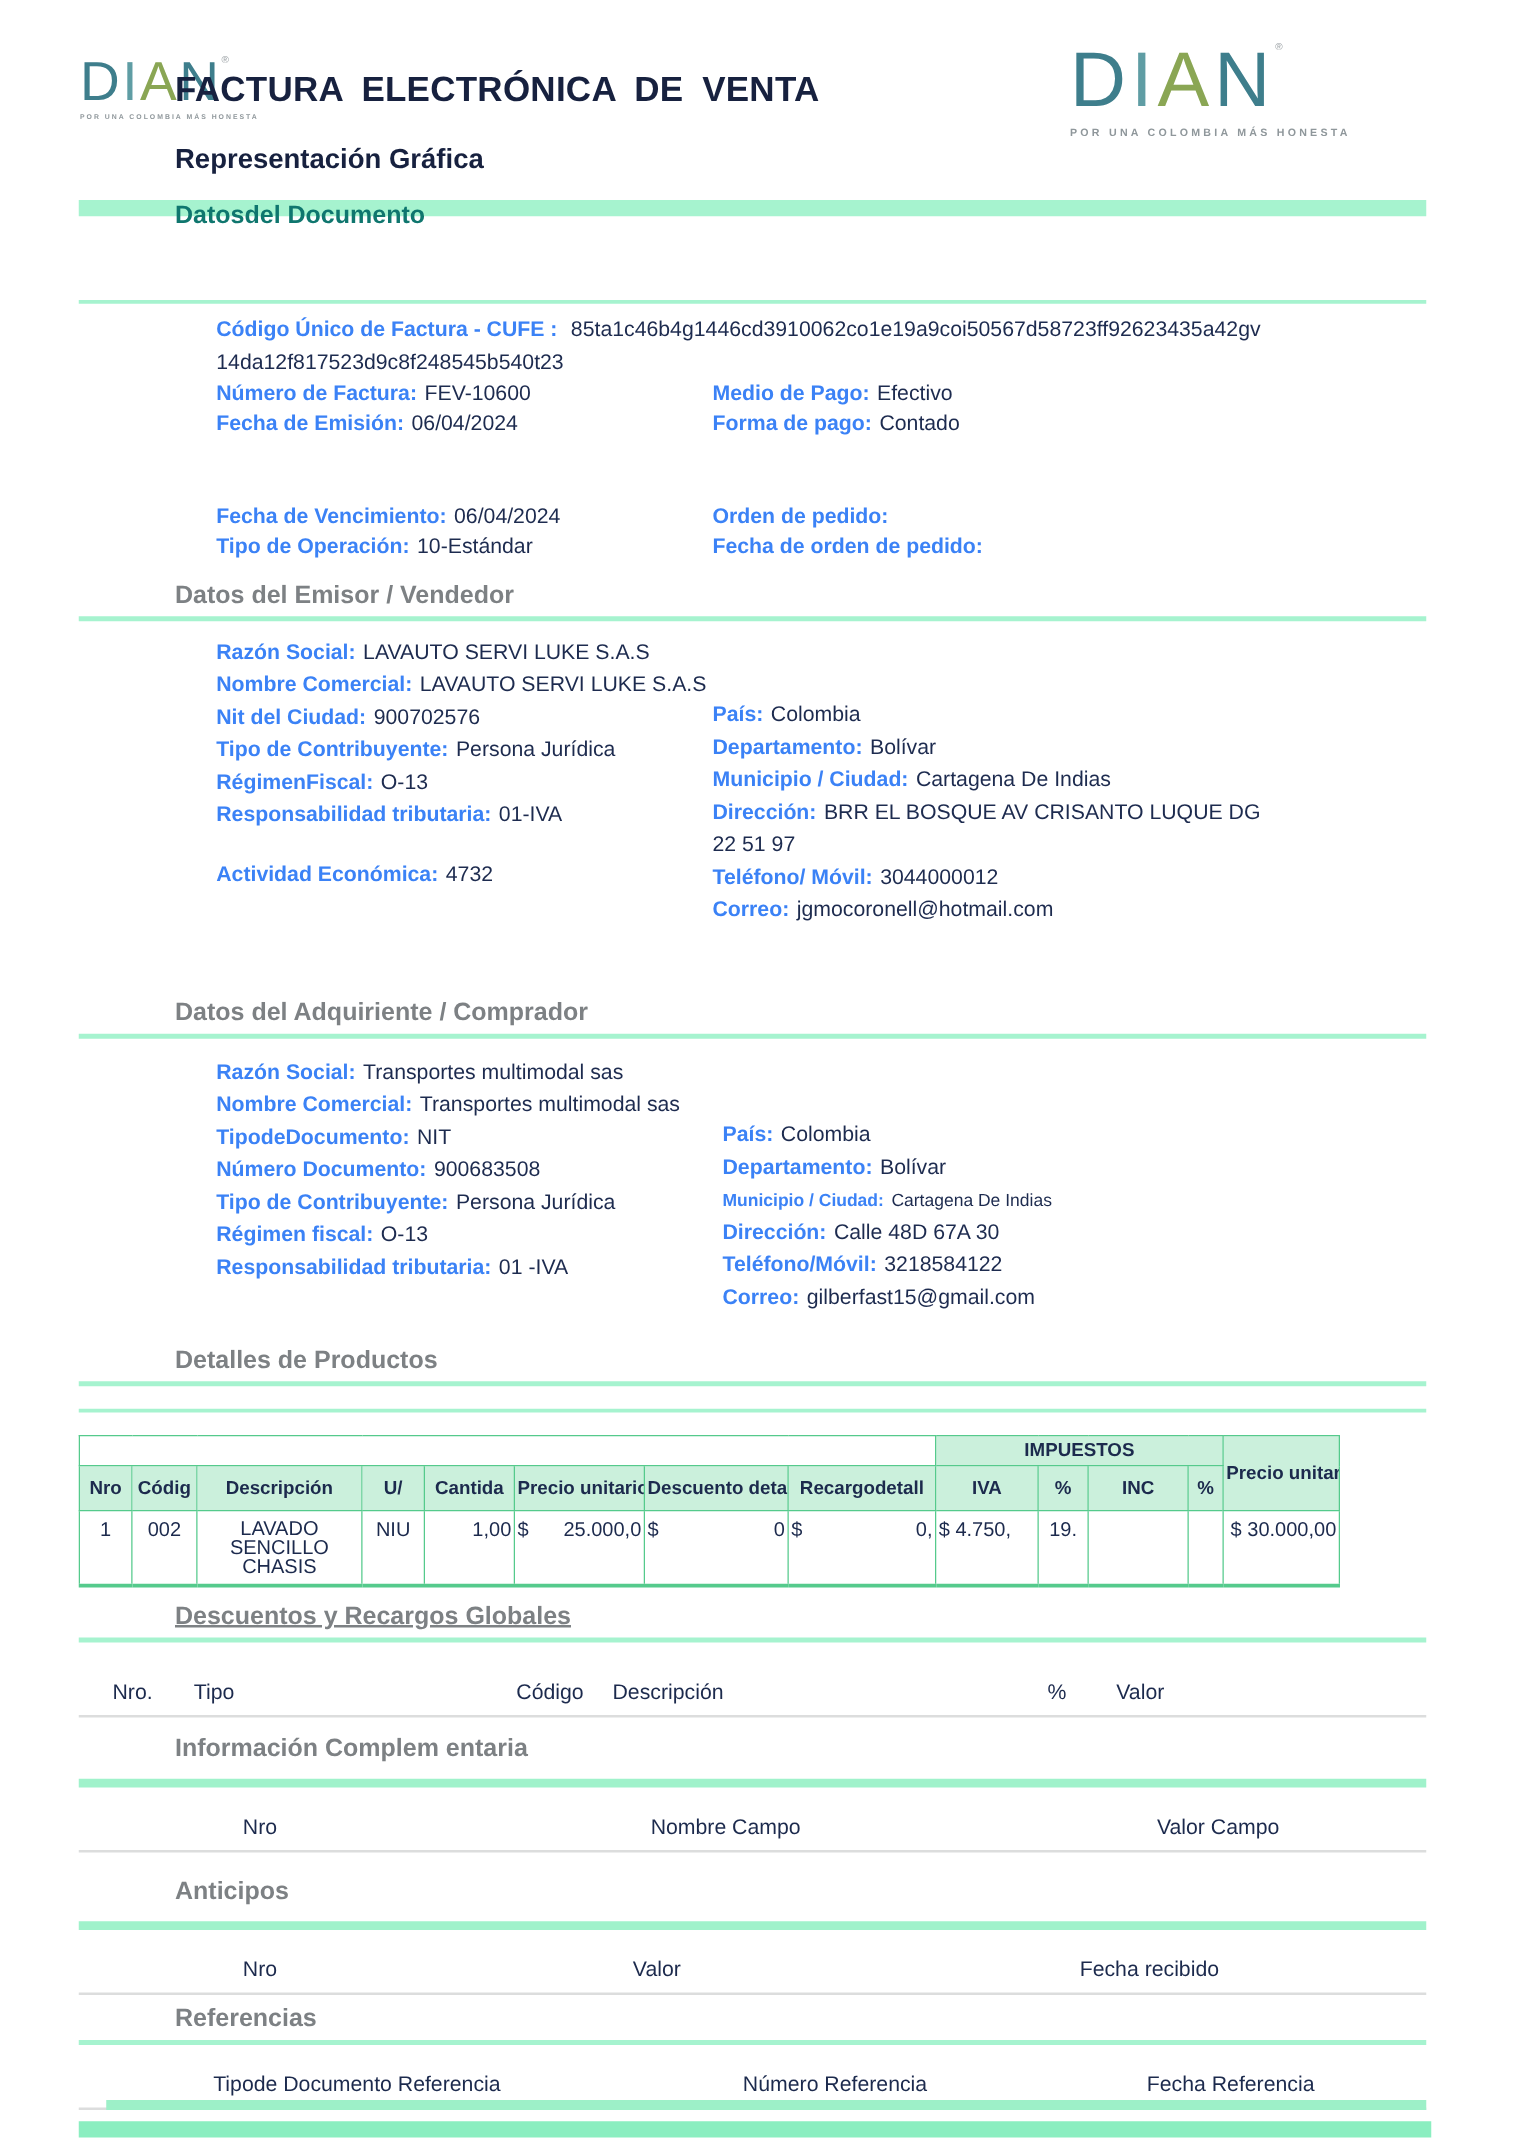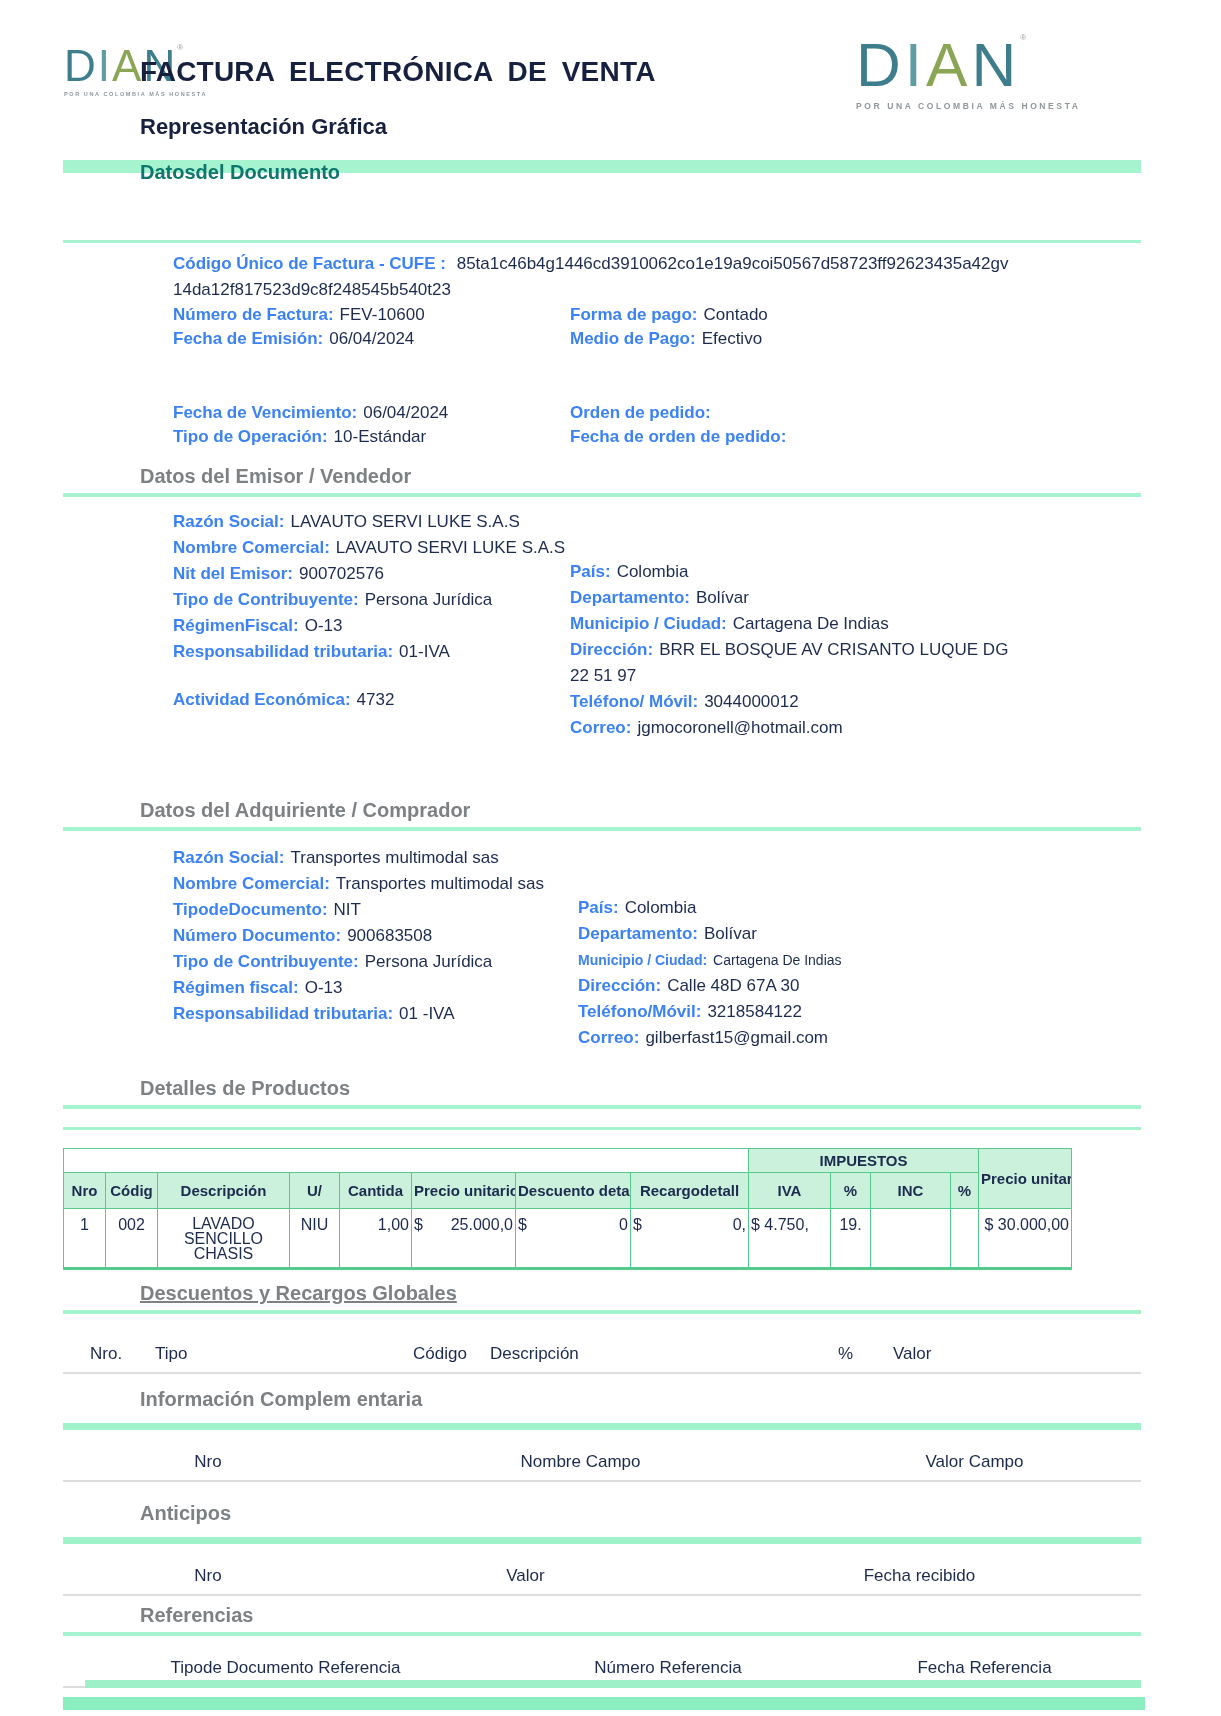--- a/index.html
+++ b/index.html
@@ -121,36 +121,36 @@
 
     <div class="two-col">
       <div class="col-left">
         <div class="field"><span class="label">Número de Factura:</span><span class="value">FEV-10600</span></div>
         <div class="field"><span class="label">Fecha de Emisión:</span><span class="value">06/04/2024</span></div>
         <div class="spacer50"></div>
         <div class="field"><span class="label">Fecha de Vencimiento:</span><span class="value">06/04/2024</span></div>
         <div class="field"><span class="label">Tipo de Operación:</span><span class="value">10-Estándar</span></div>
       </div>
       <div class="col-right">
+        <div class="field"><span class="label">Medio de Pago:</span><span class="value">Efectivo</span></div>
         <div class="field"><span class="label">Forma de pago:</span><span class="value">Contado</span></div>
-        <div class="field"><span class="label">Medio de Pago:</span><span class="value">Efectivo</span></div>
         <div class="spacer50"></div>
         <div class="field"><span class="label">Orden de pedido:</span><span class="value"></span></div>
         <div class="field"><span class="label">Fecha de orden de pedido:</span><span class="value"></span></div>
       </div>
     </div>
 
     <div class="sec-title2 emisor-title">Datos del Emisor / Vendedor</div>
     <div class="mint-underline"></div>
 
     <div class="two-col emisor-cols lh26">
       <div class="col-left">
         <div class="field"><span class="label">Razón Social:</span><span class="value">LAVAUTO SERVI LUKE S.A.S</span></div>
         <div class="field"><span class="label">Nombre Comercial:</span><span class="value">LAVAUTO SERVI LUKE S.A.S</span></div>
-        <div class="field"><span class="label">Nit del Emisor:</span><span class="value">900702576</span></div>
+        <div class="field"><span class="label">Nit del Ciudad:</span><span class="value">900702576</span></div>
         <div class="field"><span class="label">Tipo de Contribuyente:</span><span class="value">Persona Jurídica</span></div>
         <div class="field"><span class="label">RégimenFiscal:</span><span class="value">O-13</span></div>
         <div class="field"><span class="label">Responsabilidad  tributaria:</span><span class="value">01-IVA</span></div>
         <div class="spacer22"></div>
         <div class="field"><span class="label">Actividad Económica:</span><span class="value">4732</span></div>
       </div>
       <div class="col-right offset50">
         <div class="field"><span class="label">País:</span><span class="value">Colombia</span></div>
         <div class="field"><span class="label">Departamento:</span><span class="value">Bolívar</span></div>
         <div class="field"><span class="label">Municipio / Ciudad:</span><span class="value">Cartagena  De Indias</span></div>

